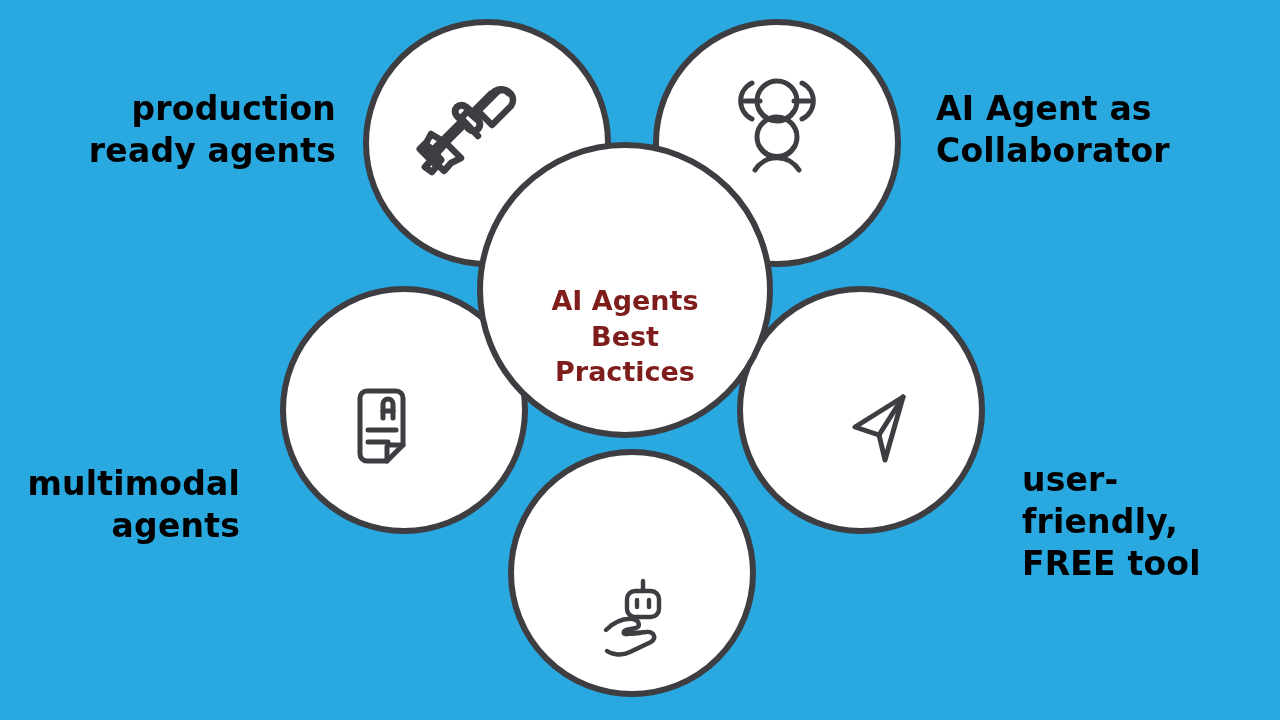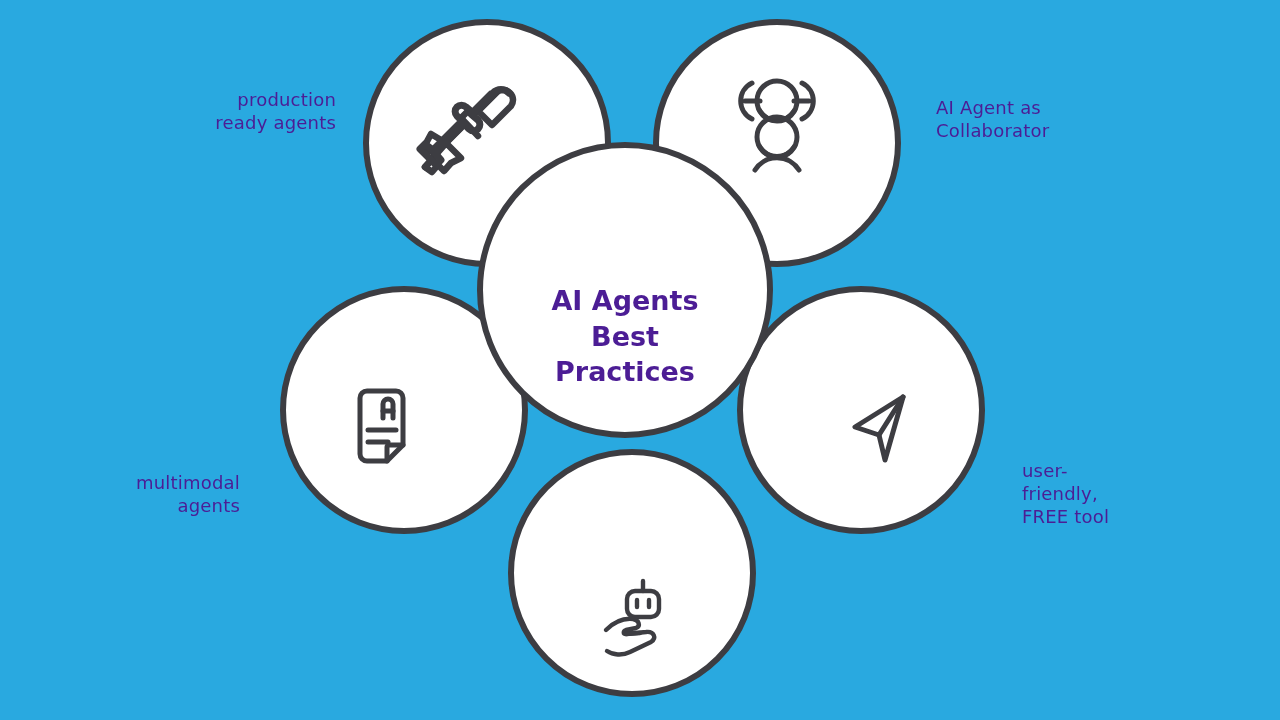--- a/index.html
+++ b/index.html
@@ -20,40 +20,40 @@
   }
   #diagram {
     position: absolute;
     left: 0;
     top: 0;
     width: 1280px;
     height: 720px;
   }
   .label {
     position: absolute;
-    color: #4c1d95;
+    color: #000000;
     font-family: "DejaVu Sans", sans-serif;
-    font-weight: normal;
-    font-size: 18px;
+    font-weight: bold;
+    font-size: 33px;
     line-height: 1.28;
     letter-spacing: 0.2px;
     white-space: pre-line;
   }
   .label-tl { right: 944px; top: 88px; text-align: right; }
-  .label-tr { left: 936px; top: 88px; text-align: left; margin-top: 8px; }
-  .label-bl { right: 1040px; top: 463px; text-align: right; margin-top: 8px; }
+  .label-tr { left: 936px; top: 88px; text-align: left; }
+  .label-bl { right: 1040px; top: 463px; text-align: right; }
   .label-br { left: 1022px; top: 447px; text-align: left; margin-top: 12px; }
 
   .center-text {
     position: absolute;
     left: 470px;
     top: 283px;
     width: 310px;
     text-align: center;
-    color: #4c1d95;
+    color: #7f1d1d;
     font-family: "DejaVu Sans", sans-serif;
     font-weight: bold;
     font-size: 27px;
     line-height: 1.32;
     white-space: pre-line;
   }
 </style>
 </head>
 <body>
 

